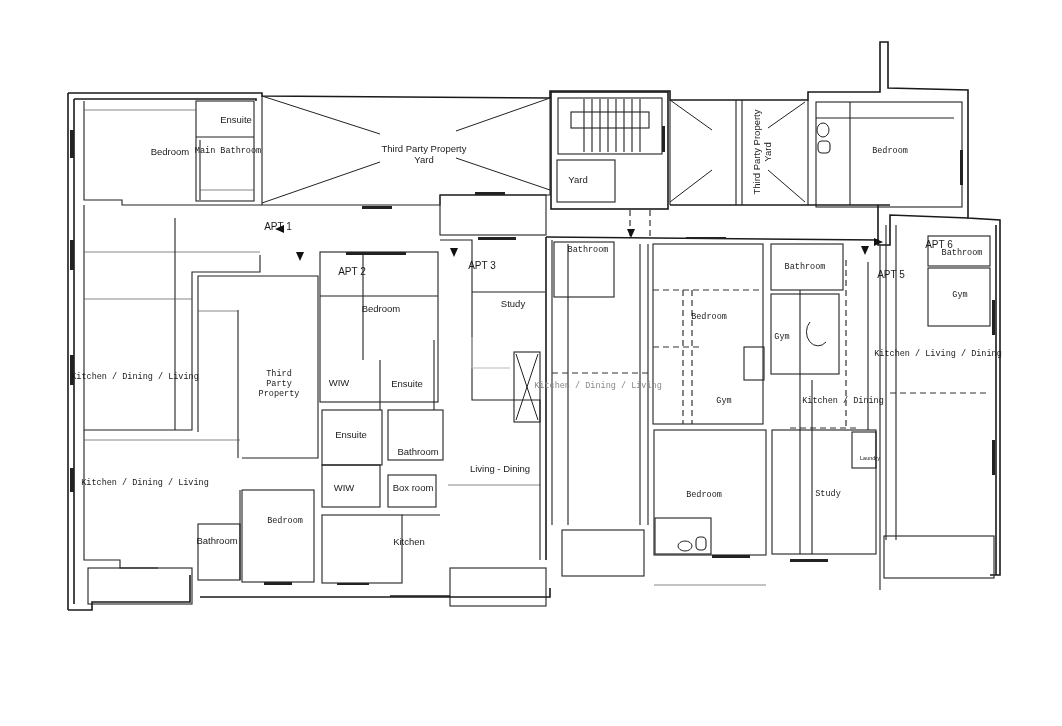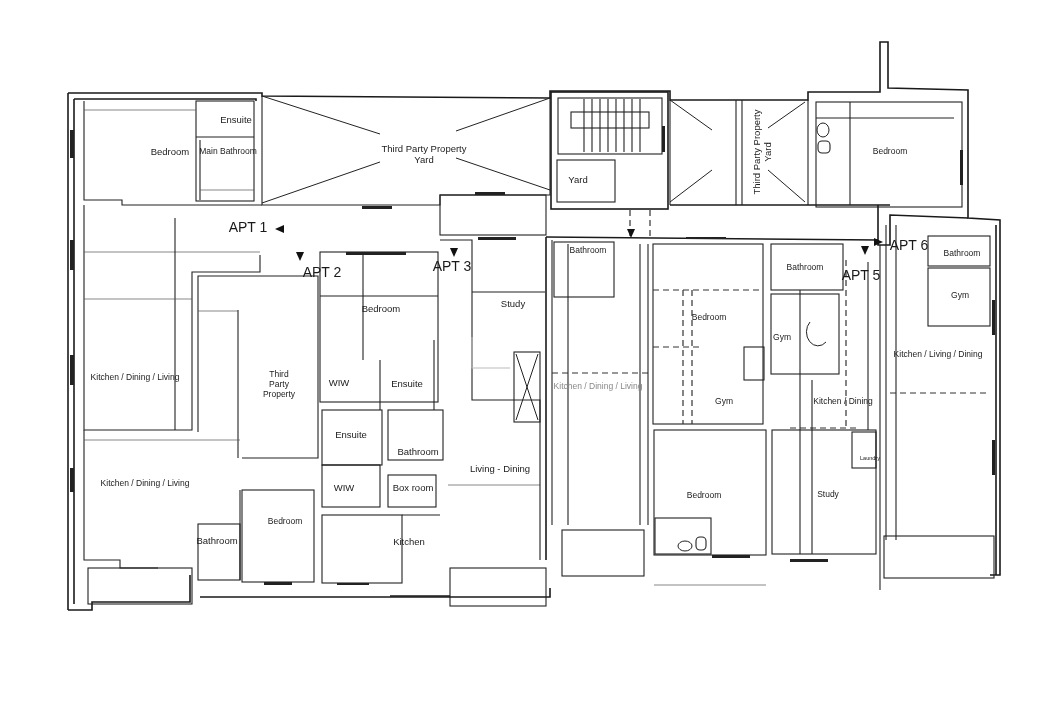--- a/index.html
+++ b/index.html
@@ -6,23 +6,23 @@
   body { width: 1062px; height: 726px; overflow: hidden; position: relative; font-family: "Liberation Sans", sans-serif; }
   #plan { position: absolute; left: 0; top: 0; width: 1062px; height: 726px; }
   .wall { fill: none; stroke: #1a1a1a; stroke-width: 1.6; }
   .wall-thin { fill: none; stroke: #222; stroke-width: 1.1; }
   .dash { fill: none; stroke: #333; stroke-width: 1.2; stroke-dasharray: 6 4; }
   .dim { fill: none; stroke: #555; stroke-width: 0.7; }
   .window { fill: #222; }
   .cross { stroke: #222; stroke-width: 1; }
   .faded { stroke: #bbb; }
   .lbl { position: absolute; color: #1a1a1a; white-space: nowrap; transform: translate(-50%, -50%); text-align: center; line-height: 1.15; }
-  .lbl.s { font-size: 8.5px; }
+  .lbl.s { font-size: 8.5px; font-family: Liberation Mono, monospace; }
   .lbl.m { font-size: 9.5px; }
-  .lbl.apt { font-size: 14px; font-weight: normal; }
+  .lbl.apt { font-size: 10px; font-weight: normal; margin-left: 30px; }
   .lbl.vert { transform: translate(-50%, -50%) rotate(-90deg); }
   .lbl.faint { color: #888; }
   .arrow { position: absolute; width: 0; height: 0; }
   .arrow.down { border-left: 4px solid transparent; border-right: 4px solid transparent; border-top: 9px solid #111; }
   .arrow.left { border-top: 4px solid transparent; border-bottom: 4px solid transparent; border-right: 9px solid #111; }
   .arrow.right { border-top: 4px solid transparent; border-bottom: 4px solid transparent; border-left: 9px solid #111; }
 </style>
 </head>
 <body>
 

